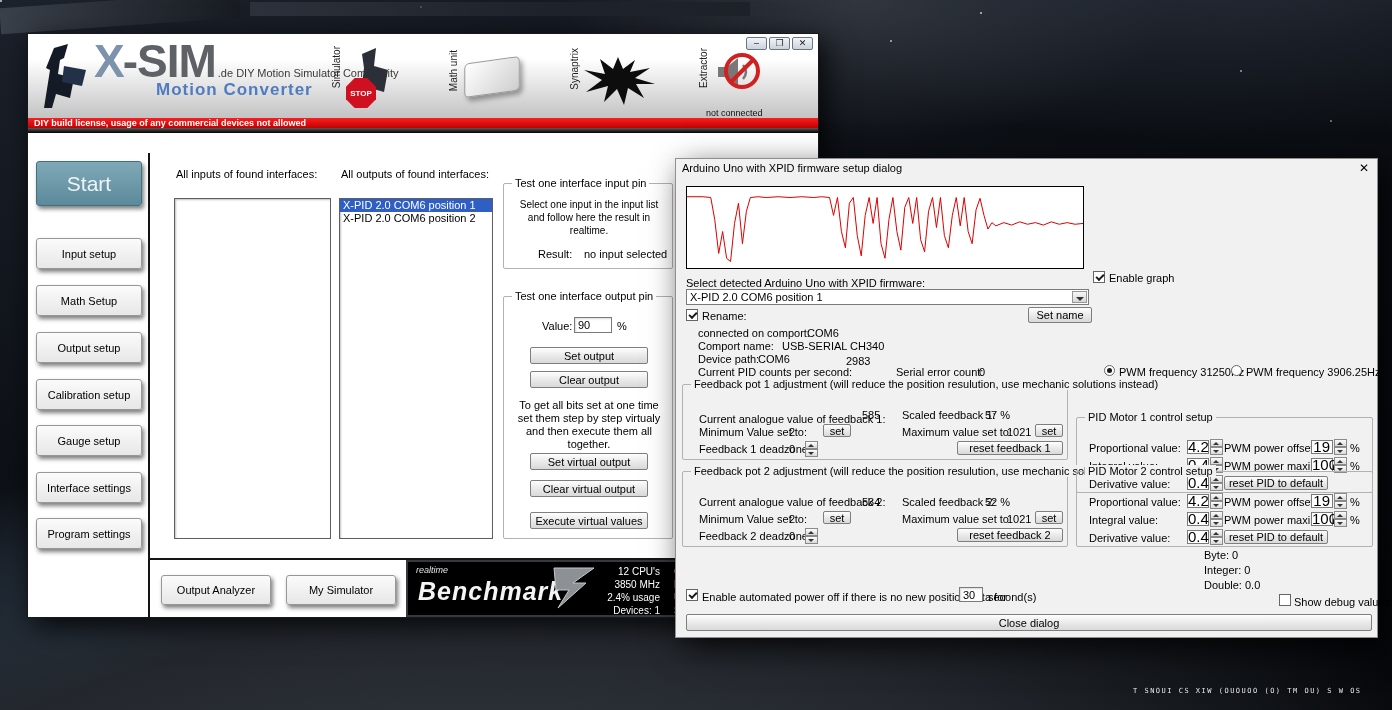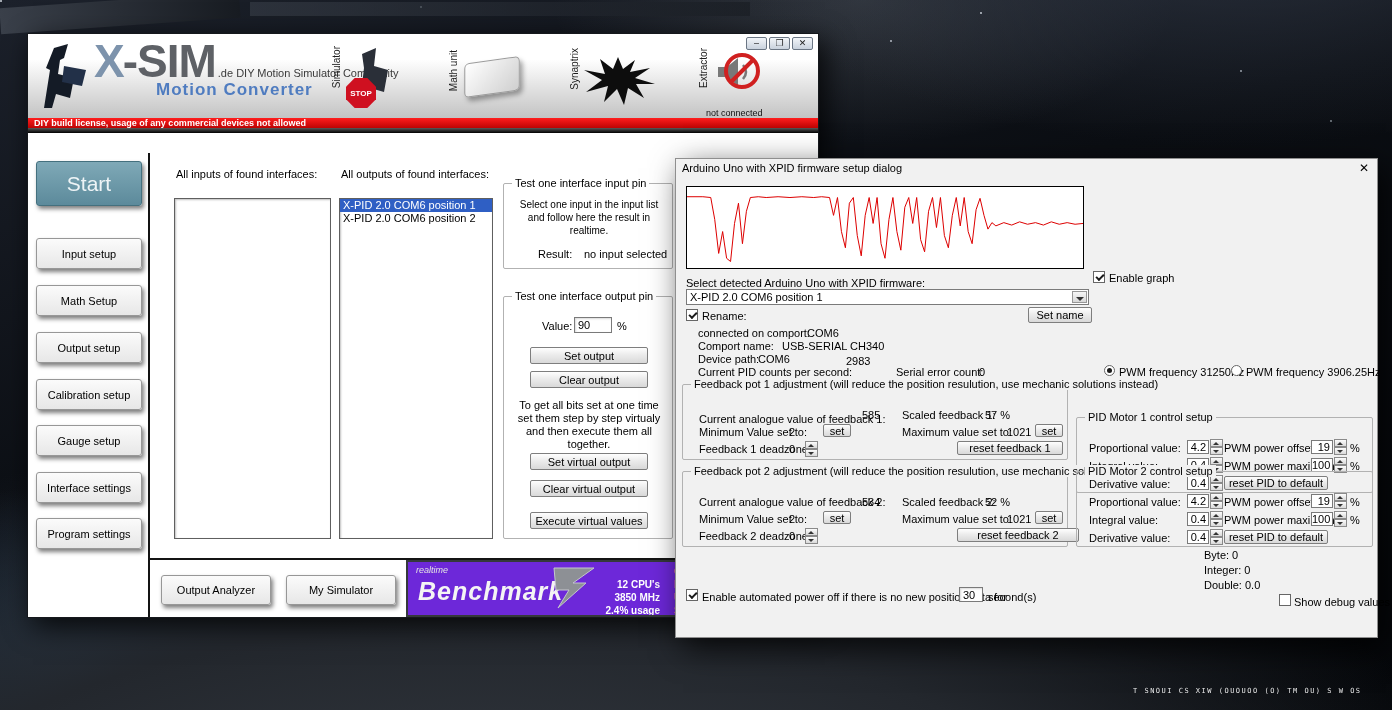--- a/index.html
+++ b/index.html
@@ -27,21 +27,21 @@
   .raised { background:linear-gradient(#fbfbfb,#e7e7e7); border:1px solid #979797; border-radius:3px;
     box-shadow:2px 3px 4px rgba(0,0,0,0.5); }
   .teal { background:linear-gradient(#7fa9b7,#5c8a9b); border:1px solid #44707e; color:#eef4f6; }
   .input { position:absolute; background:#fff; border:1px solid #7a7a7a; font-size:11px; padding:0 3px;
     font-family:"Liberation Sans", sans-serif; box-shadow:inset 1px 1px 2px rgba(0,0,0,0.15); }
   .listbox { position:absolute; background:#fff; border:1px solid #5f5f5f; box-shadow:inset 1px 1px 2px rgba(0,0,0,0.25); overflow:hidden; }
   .list-item { height:13px; line-height:13px; font-size:11px; padding:0 3px; white-space:nowrap; }
   .list-item.selected { background:#2f5fc4; color:#fff; }
   .group { position:absolute; border:1px solid #b2b2b2; border-radius:2px; }
   .group .legend { position:absolute; top:-7px; left:8px; padding:0 3px; font-size:11px; white-space:nowrap; background:#fff; }
-  .vbox { position:absolute; width:22px; height:14px; background:#fff; border:1px solid #7a7a7a; font-size:11px;
+  .vbox { position:absolute; width:22px; height:14px; background:#fff; border:1px solid #7a7a7a; font-size:15px;
     text-align:right; padding-right:2px; line-height:12px; }
   .spin { position:absolute; width:13px; height:16px; }
   .spin .s { position:absolute; left:0; width:13px; height:8px; background:linear-gradient(#fcfcfc,#d9d9d9); border:1px solid #8a8a8a; }
   .spin .up { top:0; } .spin .down { top:8px; }
   .spin .up::after { content:""; position:absolute; left:2px; top:2px; border:3px solid transparent; border-bottom:3px solid #333; border-top:none; }
   .spin .down::after { content:""; position:absolute; left:2px; top:2px; border:3px solid transparent; border-top:3px solid #333; border-bottom:none; }
   .cb { position:absolute; width:12px; height:12px; background:#fff; border:1px solid #666; }
   .cb.checked::after { content:""; position:absolute; left:2px; top:2px; width:6px; height:3px;
     border-left:2px solid #1a1a1a; border-bottom:2px solid #1a1a1a; transform:rotate(-45deg); }
   .radio { position:absolute; width:11px; height:11px; border-radius:50%; background:#fff; border:1px solid #666; }
@@ -71,24 +71,24 @@
   .no-circle { position:absolute; left:8px; top:-3px; width:36px; height:36px; border:4px solid #d02020; border-radius:50%; }
   .no-circle::after { content:""; position:absolute; left:-3px; top:12px; width:34px; height:4px; background:#d02020; transform:rotate(-45deg); }
   .banner { position:absolute; left:0; top:84px; right:0; height:10px; background:linear-gradient(#ff1d1d,#bd0404);
     color:#fff; font-size:9px; font-weight:bold; line-height:10px; padding-left:6px; white-space:nowrap; }
   .darkstrip { position:absolute; left:0; top:94px; right:0; height:5px; background:linear-gradient(#5a5a5a,#000); }
   .menubar { position:absolute; left:0; top:99px; right:0; height:21px; background:linear-gradient(#1d1d1d,#000); }
   .menu-item { position:absolute; top:4px; font-size:13px; color:#fff; white-space:nowrap; }
   .divider-v { position:absolute; left:120px; top:119px; bottom:0; width:2px; background:#141414; }
   .divider-h { position:absolute; left:120px; top:524px; right:0; height:2px; background:#141414; }
   .side-btn { position:absolute; left:8px; width:106px; height:31px; display:flex; align-items:center; justify-content:center; font-size:11px; }
-  .benchmark { position:absolute; left:378px; top:526px; width:412px; height:57px; background:#6d28d9; border:2px solid #35383c; overflow:hidden; }
+  .benchmark { position:absolute; left:378px; top:526px; width:412px; height:57px; background:#000000; border:2px solid #35383c; overflow:hidden; }
   .bm-small { position:absolute; left:8px; top:3px; font-size:9px; font-style:italic; color:#e3e3e3; }
   .bm-big { position:absolute; left:10px; top:15px; font-size:25px; font-weight:bold; font-style:italic; color:#f4f4f4; letter-spacing:1px; }
-  .bm-stat { position:absolute; width:62px; text-align:right; font-size:10px; font-weight:bold; color:#fff; white-space:nowrap;margin-top:13px; }
+  .bm-stat { position:absolute; width:62px; text-align:right; font-size:10px; font-weight:normal; color:#fff; white-space:nowrap; }
   .bm-stat2 { position:absolute; width:58px; text-align:left; font-size:10px; font-weight:bold; color:#ff8a8a; white-space:nowrap; overflow:hidden; }
 
   
   .dialog { position:absolute; left:675px; top:158px; width:703px; height:480px; background:#f1f1f1;
     border:1px solid #8f8f8f; box-shadow:8px 10px 30px rgba(0,0,0,0.75); z-index:20; font-size:11px; }
   .dlg-title { position:absolute; left:6px; top:3px; font-size:11px; color:#000; }
   .dlg-close { position:absolute; right:8px; top:2px; font-size:12px; color:#000; }
   .graph { position:absolute; left:10px; top:27px; width:398px; height:83px; background:#fff; border:1px solid #000; }
   .graph svg { width:100%; height:100%; display:block; }
   .dialog .group .legend { background:#f1f1f1; }
@@ -329,21 +329,21 @@
     <div class="btn" style="left:140px;top:39px;width:28px;height:13px;">set</div>
     <span class="lbl" style="left:219px;top:41px;">Maximum value set to:</span>
     <span class="lbl" style="left:324px;top:41px;">1021</span>
     <div class="btn" style="left:352px;top:39px;width:28px;height:13px;">set</div>
     <span class="lbl" style="left:16px;top:58px;">Feedback 2 deadzone:</span>
     <span class="lbl" style="left:106px;top:58px;">0</span>
     <span class="spin" style="left:122px;top:56px;">
         <span class="s up"></span>
         <span class="s down"></span>
       </span>
-    <div class="btn" style="left:274px;top:56px;width:122px;height:14px;">reset feedback 2</div>
+    <div class="btn" style="left:274px;top:56px;width:106px;height:14px;">reset feedback 2</div>
   </div>
 
   <div class="group" style="left:400px;top:312px;width:297px;height:76px;">
     <span class="legend">PID Motor 2 control setup</span>
     <span class="lbl" style="left:12px;top:24px;">Proportional value:</span>
     <span class="vbox" style="left:110px;top:22px;">4.2</span>
     <span class="spin" style="left:133px;top:21px;">
         <span class="s up"></span>
         <span class="s down"></span>
       </span>
@@ -381,15 +381,16 @@
   <span class="dbg" style="top:420px;">Double: 0.0</span>
 
   <span class="cb checked" style="left:10px;top:430px;"></span>
   <span class="lbl" style="left:26px;top:432px;">Enable automated power off if there is no new position data for</span>
   <input class="input" style="left: 283px; top: 428px; width: 24px; height: 15px;" value="30">
   <span class="lbl" style="left:312px;top:432px;">second(s)</span>
 
   <span class="cb" style="left:603px;top:435px;"></span>
   <span class="lbl" style="left:618px;top:437px;">Show debug values</span>
 
+  <div class="btn" style="left:10px;top:455px;width:686px;height:17px;">Close dialog</div>
 </div>
 
 <div class="watermark">T SNOUI CS XIW (OUOUOO (O) TM OU) S W OS</div>
 
 </body></html>

